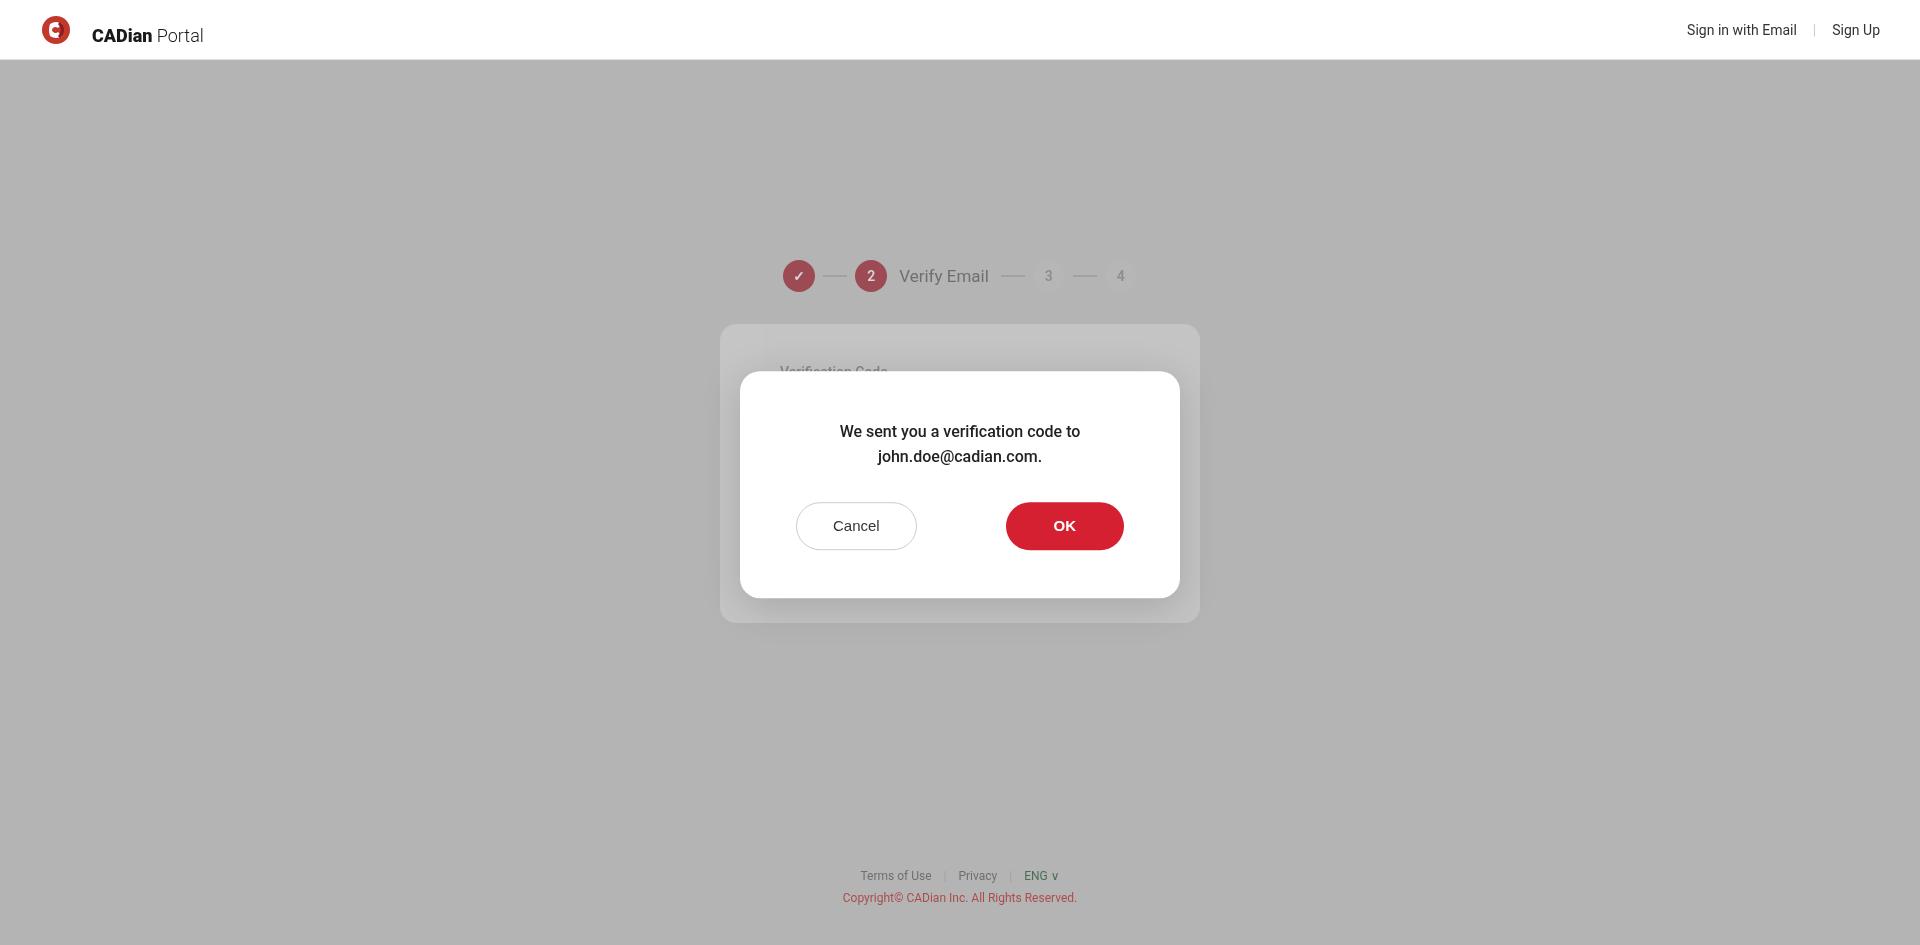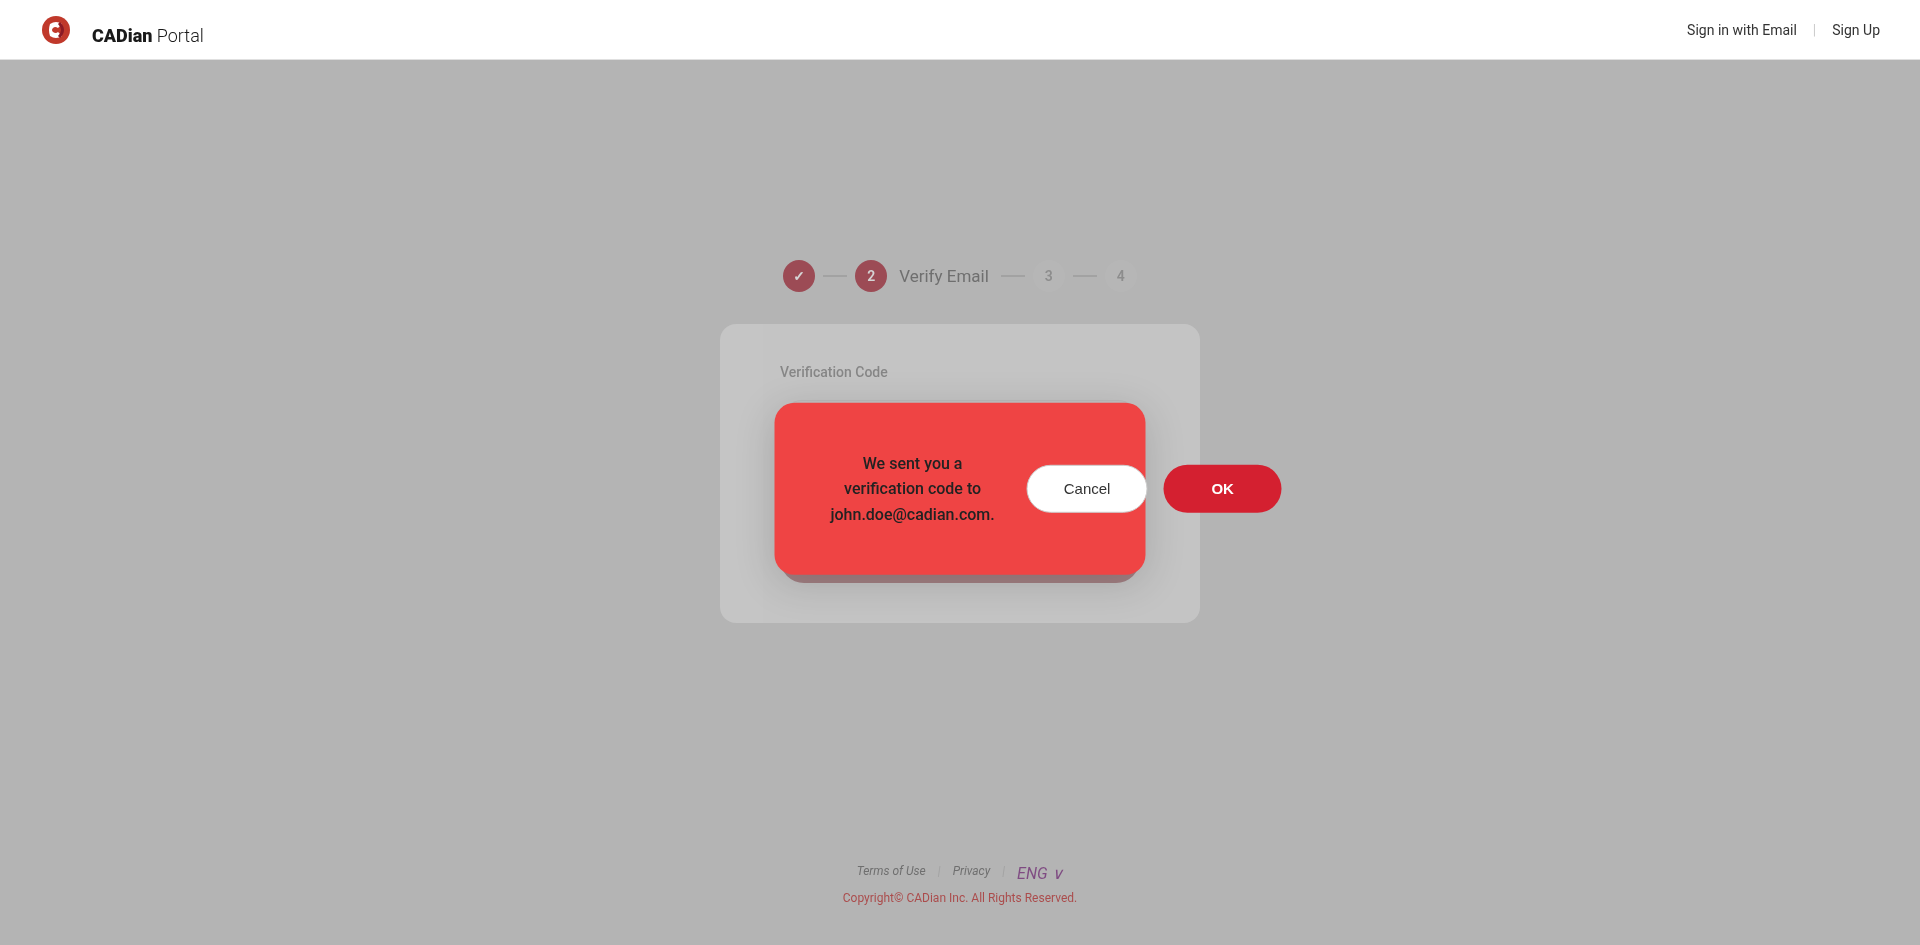--- a/index.html
+++ b/index.html
@@ -201,42 +201,41 @@
     .footer {
       position: absolute;
       bottom: 40px;
       left: 50%;
       transform: translateX(-50%);
       text-align: center;
     }
 
     .footer-links {
       display: flex;
-      align-items: flex-start;
+      align-items: center;
       gap: 12px;
       justify-content: center;
       margin-bottom: 8px;
-      font-style: italic;
     }
 
     .footer-links a {
       font-size: 12px;
       color: #555;
       text-decoration: none;
       cursor: pointer;
     }
 
     .footer-divider {
       color: #aaa;
       font-size: 12px;
     }
 
     .footer-lang {
-      font-size: 16px;
-      color: #701a75;
+      font-size: 12px;
+      color: #14532d;
       cursor: pointer;
     }
 
     .footer-copyright {
       font-size: 12px;
       color: #b91c1c;
     }
 
     
     .overlay {
@@ -248,45 +247,45 @@
       background: rgba(150, 150, 150, 0.4);
       z-index: 10;
     }
 
     
     .modal {
       position: absolute;
       top: 50%;
       left: 50%;
       transform: translate(-50%, -58%);
-      background: #ef4444;
+      background: #ffffff;
       border-radius: 20px;
       padding: 48px 56px;
-      width: 371px;
+      width: 440px;
       z-index: 20;
       display: flex;
-      flex-direction: row;
+      flex-direction: column;
       align-items: center;
       gap: 32px;
       box-shadow: 0 8px 40px rgba(0,0,0,0.15);
     }
 
     .modal-message {
       font-size: 16px;
       color: #222;
       text-align: center;
       line-height: 1.6;
       font-weight: 500;
     }
 
     .modal-buttons {
       display: flex;
       gap: 16px;
       width: 100%;
-      justify-content: flex-end;
+      justify-content: space-between;
     }
 
     .btn-cancel {
       height: 48px;
       padding: 0 36px;
       border: 1.5px solid #ccc;
       border-radius: 24px;
       background: white;
       font-size: 15px;
       color: #333;

